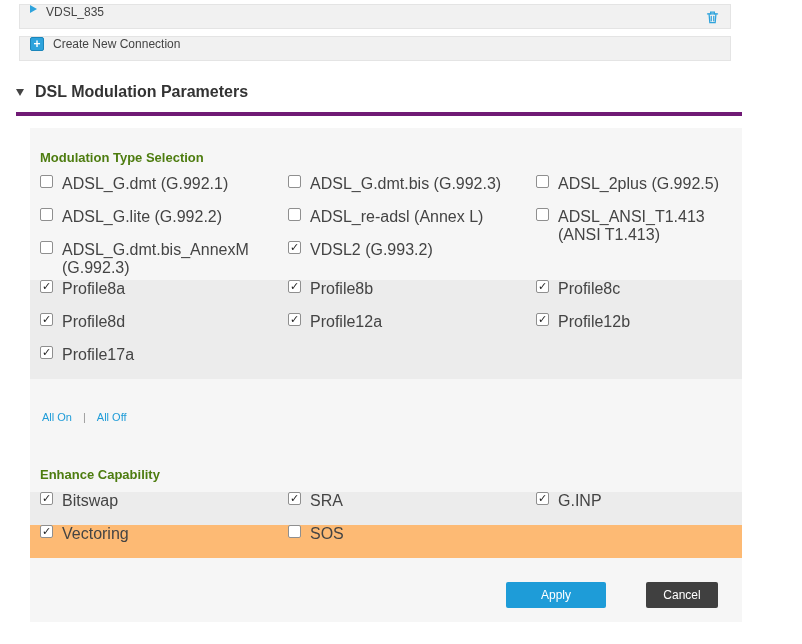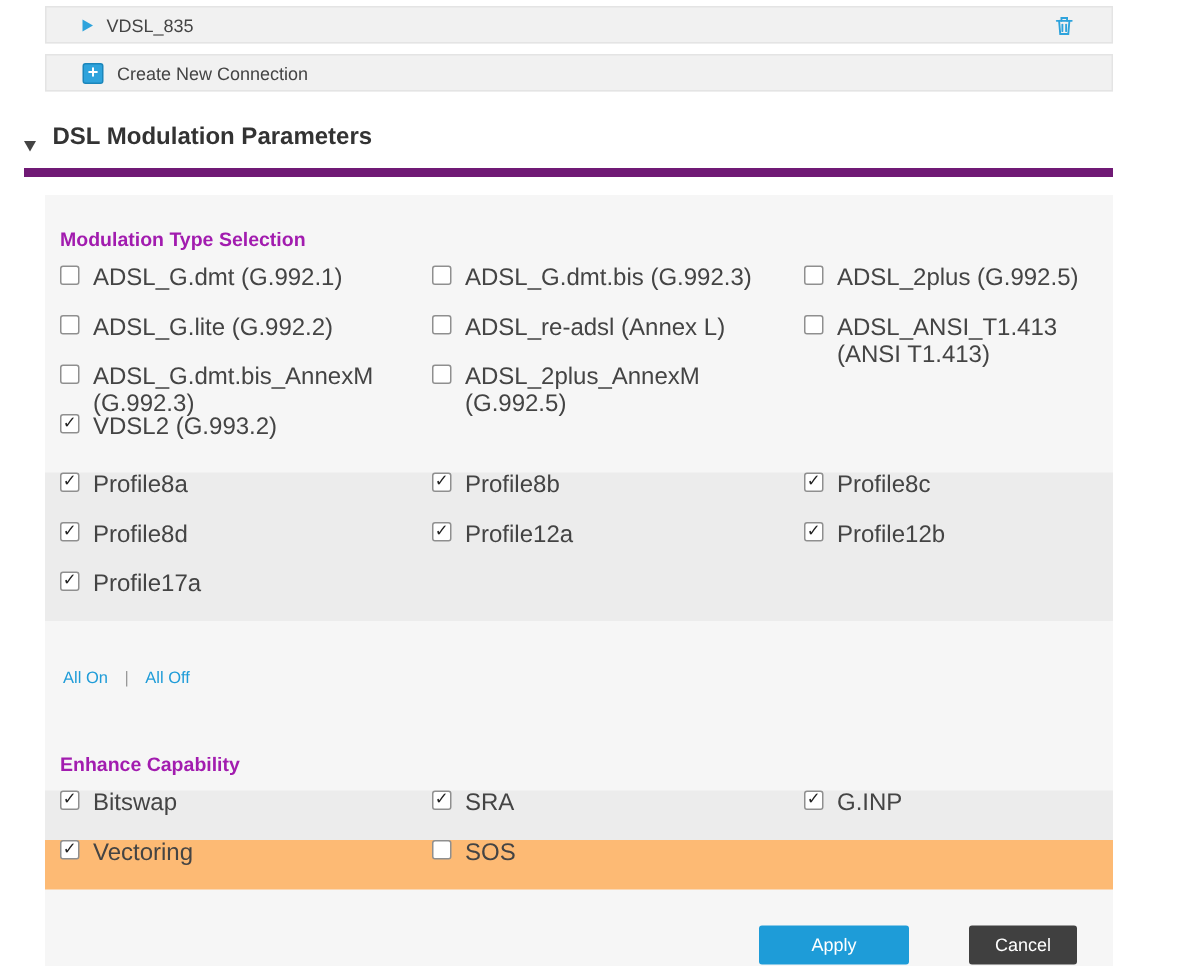--- a/index.html
+++ b/index.html
@@ -8,24 +8,24 @@
     width:802px; height:644px;
     background:#ffffff;
     font-family:"Liberation Sans","DejaVu Sans",sans-serif;
     color:#444;
     overflow:hidden;
   }
   .page { padding-top:4px; }
 
   
   .bar {
-    margin-left:30px; width:712px; height:25px;
+    margin-left:19px; width:712px; height:25px;
     background:#f1f1f1; border:1px solid #e4e4e4;
-    display:flex; align-items:center; gap:9px;
-    padding:0 24px; font-size:12px; color:#444;
+    display:flex; gap:9px;
+    padding:0 10px; font-size:12px; color:#444;
     margin-bottom:7px; cursor:pointer;
   }
   .tri-right {
     width:0; height:0; display:inline-block;
     border-left:7px solid #2ea3dc;
     border-top:4px solid transparent;
     border-bottom:4px solid transparent;
   }
   .bar-title { color:#444; }
   .trash { margin-left:auto; display:flex; align-items:center; }
@@ -34,38 +34,38 @@
     width:14px; height:14px; background:#2ea3dc;
     border:1px solid #1b86bb; border-radius:2px;
     color:#fff; display:inline-flex; align-items:center; justify-content:center;
     font-size:12px; line-height:1; font-weight:bold;
   }
   .plus-icon::before { content:"+"; margin-top:-1px; }
 
   
   .section-header {
     margin:22px 0 0 16px; width:726px;
-    display:flex; align-items:flex-end; gap:11px;
-    border-bottom:6px solid #701a75; padding-bottom:11px;
+    display:flex; align-items:center; gap:11px;
+    border-bottom:4px solid #701a75; padding-bottom:11px;
     cursor:pointer;
   }
   .tri-down {
     width:0; height:0; display:inline-block;
     border-top:7px solid #444;
     border-left:4.5px solid transparent;
     border-right:4.5px solid transparent;
   }
   .section-title { font-size:16px; font-weight:600; color:#333; margin:0; }
 
   
   .panel {
     margin:12px 0 0 30px; width:712px;
     background:#f6f6f6; padding:10px 10px 14px 10px;
   }
-  .panel-heading { font-size:13px; font-weight:bold; color:#a21caf; margin:12px 0 10px 0; }
+  .panel-heading { font-size:13px; font-weight:bold; color:#4d7c0f; margin:12px 0 10px 0; }
 
   .grid { display:grid; grid-template-columns:248px 248px 1fr; }
   .mod-grid .cb-item:nth-child(9) { grid-column:1; }
 
   .stripe  { background:#ececec; margin:6px -10px 0 -10px; padding:0 10px; }
   .lightrow{ background:#fdba74; margin:0 -10px; padding:0 10px; }
   .enh-stripe { margin-top:0; }
 
   .cb-item { display:flex; align-items:flex-start; gap:9px; height:33px; cursor:pointer; font-size:16px; color:#444; }
   .cb {
@@ -147,24 +147,20 @@
       </label>
       <label class="cb-item">
         <span class="cb" data-checked="false"></span>
         <span>ADSL_ANSI_T1.413 (ANSI T1.413)</span>
       </label>
       <label class="cb-item">
         <span class="cb" data-checked="false"></span>
         <span>ADSL_G.dmt.bis_AnnexM (G.992.3)</span>
       </label>
       <label class="cb-item">
-        <span class="cb" data-checked="false"></span>
-        <span>ADSL_2plus_AnnexM (G.992.5)</span>
-      </label>
-      <label class="cb-item">
         <span class="cb" data-checked="true"></span>
         <span>VDSL2 (G.993.2)</span>
       </label>
     </div>
 
     <div class="grid stripe">
       <label class="cb-item">
         <span class="cb" data-checked="true"></span>
         <span>Profile8a</span>
       </label>

